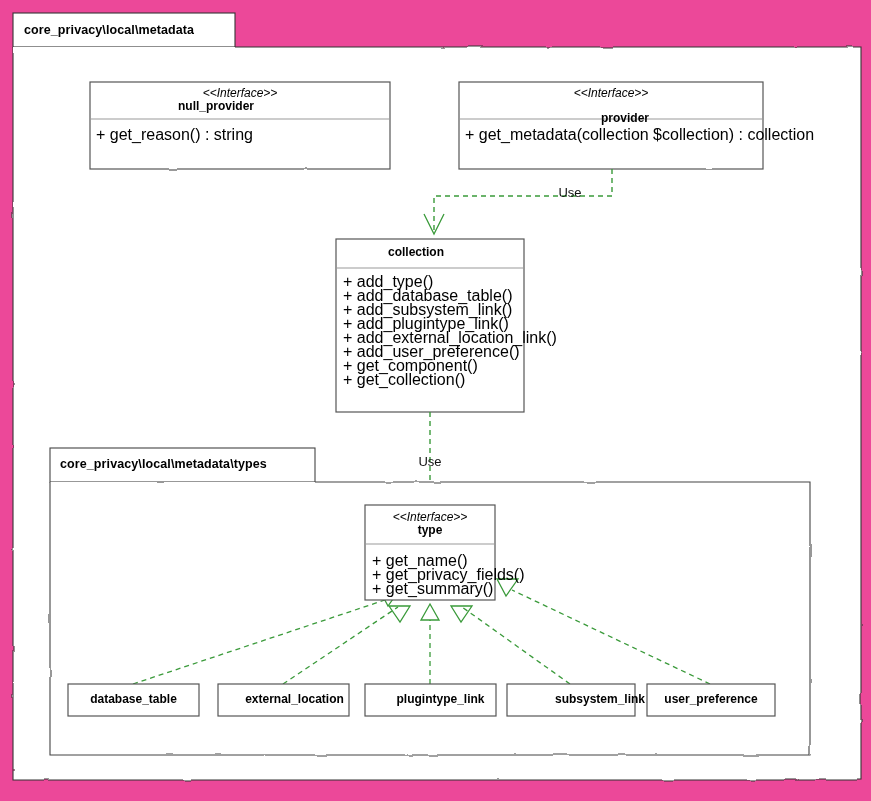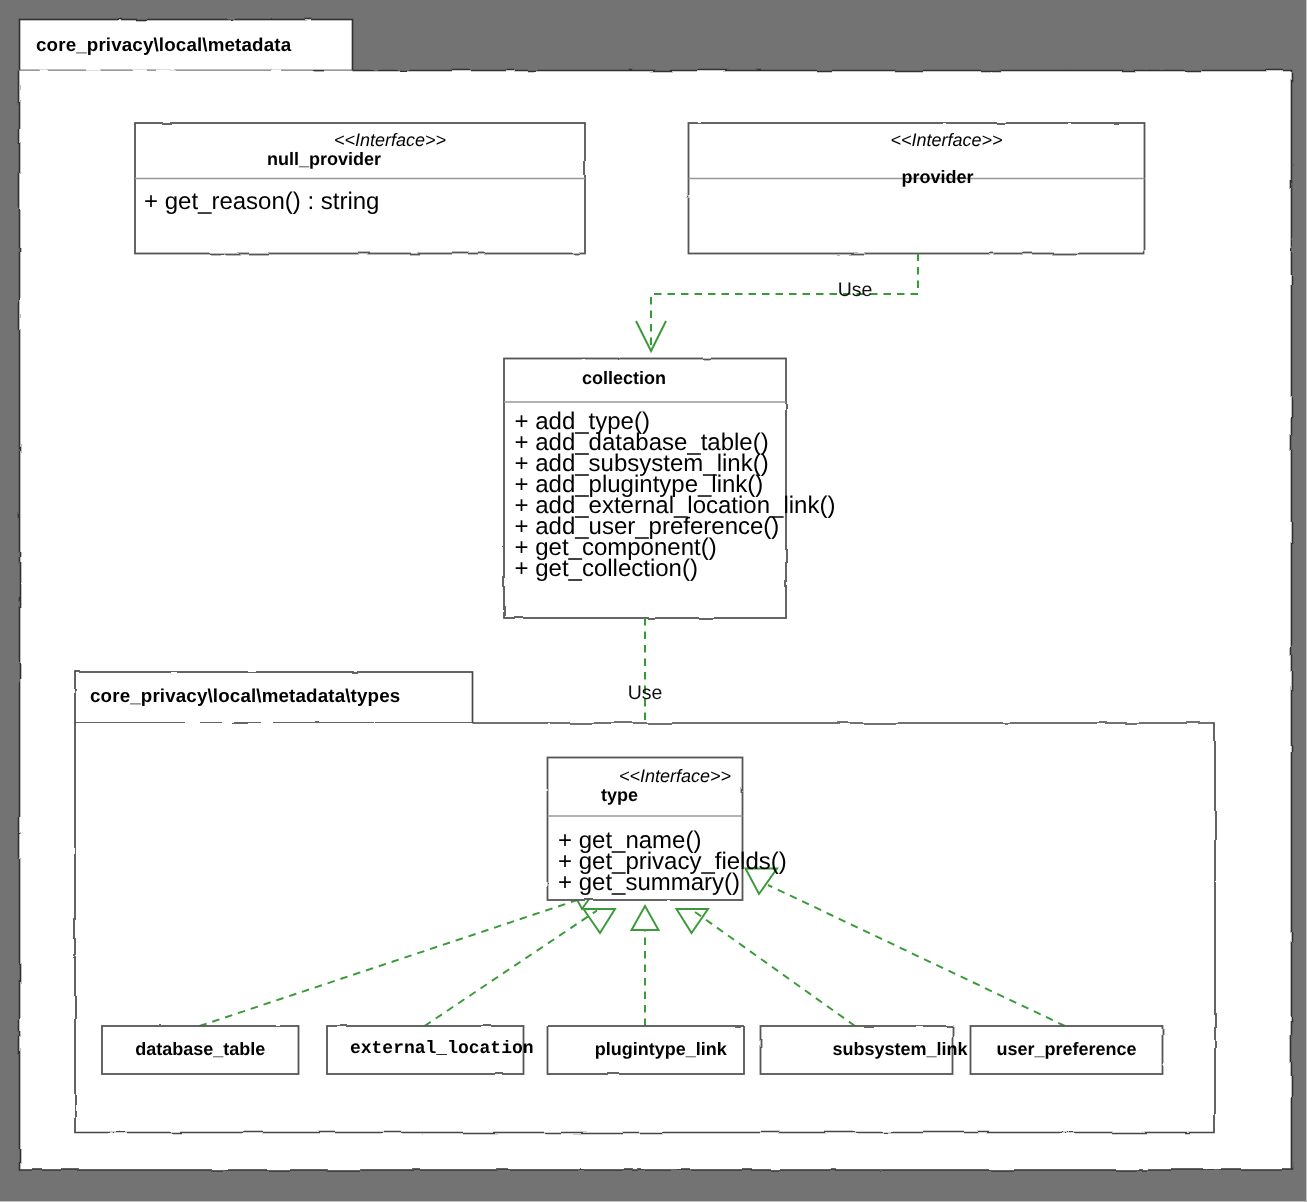--- a/index.html
+++ b/index.html
@@ -9,21 +9,21 @@
     background: #ffffff;
   }
   body {
     font-family: "Liberation Sans", sans-serif;
     -webkit-font-smoothing: antialiased;
   }
   #canvas {
     position: relative;
     width: 871px;
     height: 801px;
-    background: #737373;
+    background: #ec4899;
     overflow: hidden;
   }
   
   #svg-layer {
     position: absolute;
     left: 0;
     top: 0;
     width: 871px;
     height: 801px;
     pointer-events: none;
@@ -37,21 +37,20 @@
   }
   .pkg-title {
     font-size: 12.5px;
     font-weight: bold;
     letter-spacing: 0.1px;
   }
   .cls-stereo {
     font-size: 12px;
     font-style: italic;
     text-align: center;
-    margin-left: 20px;
   }
   .cls-name {
     font-size: 12px;
     font-weight: bold;
     text-align: center;
   }
   .cls-member {
     font-size: 16px;
     text-align: left;
   }
@@ -152,40 +151,41 @@
   <div class="lbl pkg-title" style="left:24px; top:23px;">core_privacy\local\metadata</div>
 
   <div class="lbl pkg-title" style="left:60px; top:457px;">core_privacy\local\metadata\types</div>
 
   <div class="lbl cls-stereo" style="left:90px; top:86px; width:300px;">&lt;&lt;Interface&gt;&gt;</div>
   <div class="lbl cls-name" style="left:90px; top:99px; width:252px;">null_provider</div>
   <div class="lbl cls-member" style="left:96px; top:126px;">+ get_reason() : string</div>
 
   <div class="lbl cls-stereo" style="left:459px; top:86px; width:304px;">&lt;&lt;Interface&gt;&gt;</div>
   <div class="lbl cls-name" style="left:459px; top:111px; width:332px;text-align:center;">provider</div>
+  <div class="lbl cls-member" style="left:465px; top:126px;">+ get_metadata(collection $collection) : collection</div>
 
   <div class="lbl edge-label" style="left:545px; top:185px; width:50px;">Use</div>
 
   <div class="lbl cls-name" style="left:336px; top:245px; width:160px;">collection</div>
   <div class="lbl cls-member" style="left:343px; top:273px;">+ add_type()</div>
   <div class="lbl cls-member" style="left:343px; top:287px;">+ add_database_table()</div>
   <div class="lbl cls-member" style="left:343px; top:301px;">+ add_subsystem_link()</div>
   <div class="lbl cls-member" style="left:343px; top:315px;">+ add_plugintype_link()</div>
   <div class="lbl cls-member" style="left:343px; top:329px;">+ add_external_location_link()</div>
   <div class="lbl cls-member" style="left:343px; top:343px;">+ add_user_preference()</div>
   <div class="lbl cls-member" style="left:343px; top:357px;">+ get_component()</div>
   <div class="lbl cls-member" style="left:343px; top:371px;">+ get_collection()</div>
 
   <div class="lbl edge-label" style="left:405px; top:454px; width:50px;">Use</div>
 
   <div class="lbl cls-stereo" style="left:365px; top:510px; width:130px;">&lt;&lt;Interface&gt;&gt;</div>
-  <div class="lbl cls-name" style="left:348px; top:523px; width:130px;">type</div>
+  <div class="lbl cls-name" style="left:365px; top:523px; width:130px;">type</div>
   <div class="lbl cls-member" style="left:372px; top:552px;">+ get_name()</div>
   <div class="lbl cls-member" style="left:372px; top:566px;">+ get_privacy_fields()</div>
   <div class="lbl cls-member" style="left:372px; top:580px;">+ get_summary()</div>
 
   <div class="lbl cls-name" style="left:68px; top:692px; width:131px;">database_table</div>
-  <div class="lbl cls-name" style="left:218px; top:692px; width:153px;font-family:Liberation Mono, monospace;">external_location</div>
+  <div class="lbl cls-name" style="left:218px; top:692px; width:153px;">external_location</div>
   <div class="lbl cls-name" style="left:365px; top:692px; width:151px;">plugintype_link</div>
   <div class="lbl cls-name" style="left:507px; top:692px; width:128px;padding-left:29px;">subsystem_link</div>
   <div class="lbl cls-name" style="left:647px; top:692px; width:128px;">user_preference</div>
 
 </div>
 
 </body></html>

